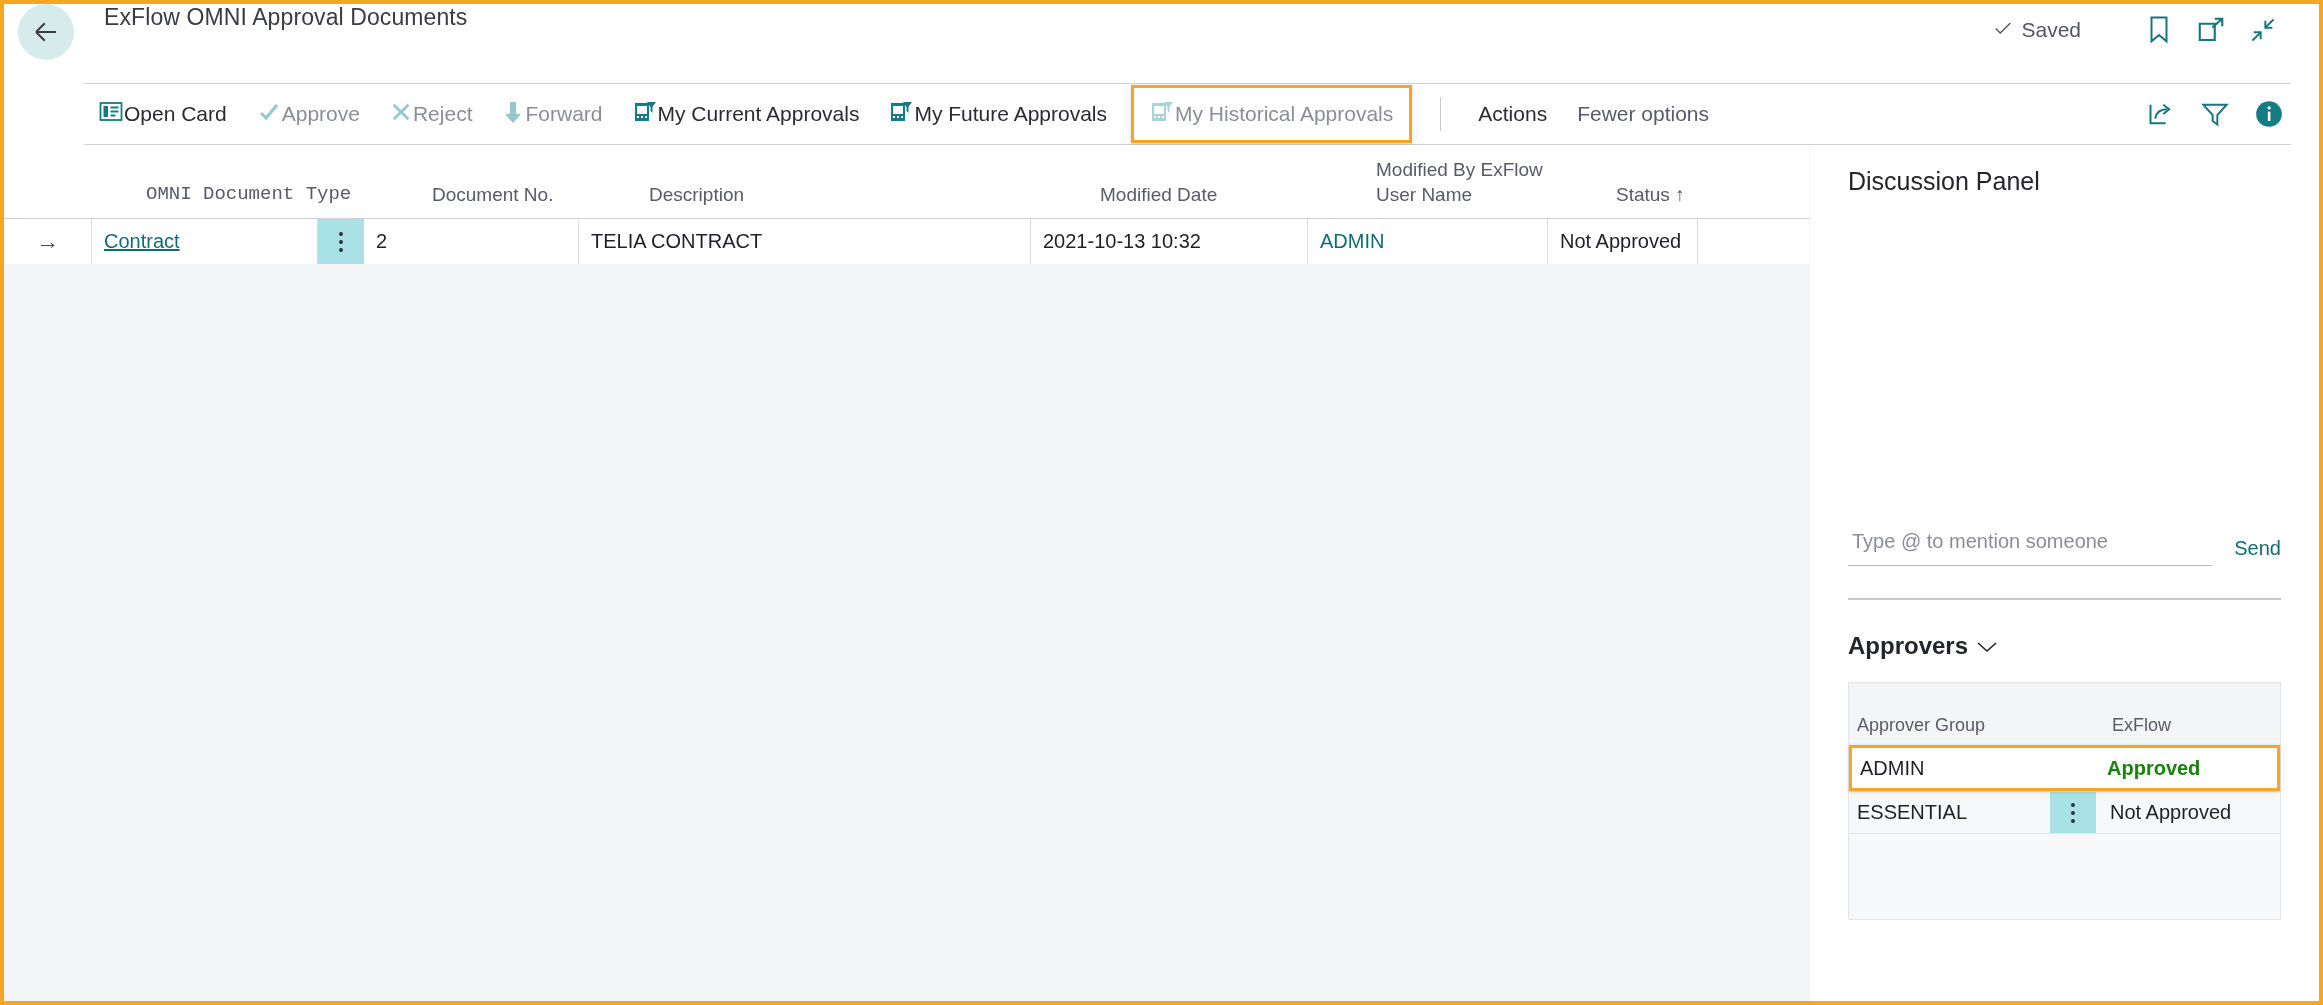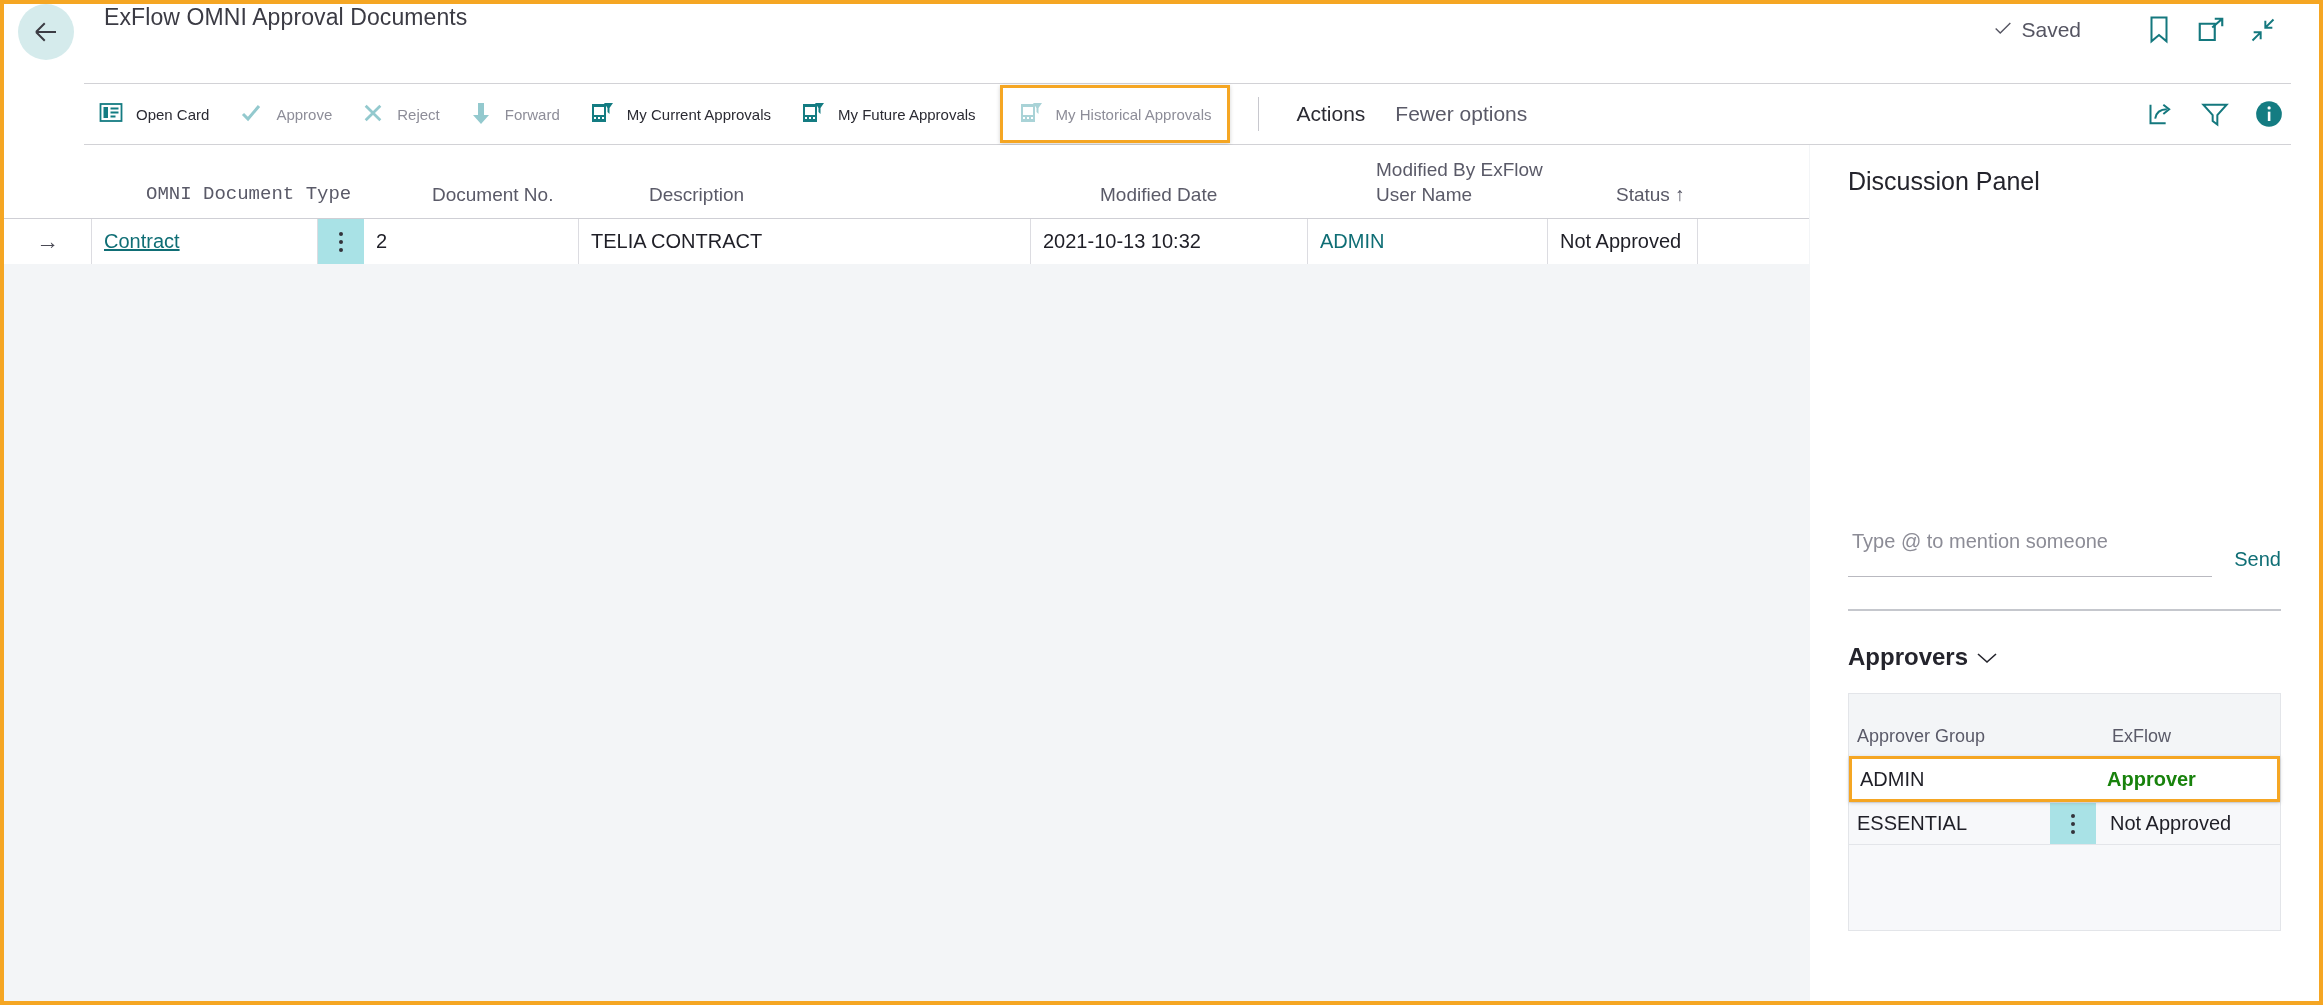--- a/index.html
+++ b/index.html
@@ -50,23 +50,23 @@
   }
 
   
   .toolbar {
     position: absolute; left: 80px; right: 28px; top: 79px; height: 62px;
     border-top: 1px solid #D2D2D6;
     border-bottom: 1px solid #D2D2D6;
     display: flex; align-items: center;
   }
   .tb-item {
-    display: flex; align-items: center; gap: 13px;
+    display: flex; align-items: center; gap: 1px;
     height: 54px; padding: 0 15px;
-    font-size: 15px; color: #2B2B33; white-space: nowrap;
+    font-size: 21px; color: #2B2B33; white-space: nowrap;
     cursor: pointer;
   }
   .tb-item.disabled { color: #8D8D98; cursor: default; }
   .tb-item.selected {
     border: 3px solid #F5A623; background: #fff;
     box-shadow: 0 1px 4px rgba(0,0,0,.18);
     padding: 16px 16px; height: 58px;
     margin-left: 9px;
   }
   .tb-sep {
@@ -120,21 +120,21 @@
     position: absolute; left: 1806px; top: 0; right: 0; bottom: 0;
     background: #ffffff; padding: 0 38px;
   }
   .disc-title {
     font-size: 25px; color: #24242C; padding-top: 22px; font-weight: 400;
   }
   .disc-body { height: 330px; }
   .mention-row { display: flex; align-items: flex-end; gap: 22px; }
   .mention-input {
     flex: 1; border: none; border-bottom: 1px solid #B9B9C0;
-    background: transparent; padding: 4px 4px 23px 4px;
+    background: transparent; padding: 4px 4px 12px 4px;
     font-family: "Liberation Sans", sans-serif;
     font-size: 20px; color: #2B2B33; outline: none;
   }
   .mention-input::placeholder { color: #8C8C96; }
   .send-link {
     font-size: 20px; color: #0F6E75; cursor: pointer; padding-bottom: 6px; white-space: nowrap;
   }
   .disc-divider { height: 2px; background: #C5C7CD; margin: 32px 0 0 0; }
   .approvers-title {
     display: flex; align-items: flex-end; gap: 8px;
@@ -376,21 +376,21 @@
       </div>
 
       <div class="appr-table">
         <div class="appr-head">
           <span style="left:8px;">Approver Group</span>
           <span style="left:263px;">ExFlow</span>
         </div>
 
         <div class="appr-row highlight">
           <div class="ar-group" style="width:255px;">ADMIN</div>
-          <div class="ar-status approved">Approver</div>
+          <div class="ar-status approved">Approved</div>
         </div>
 
         <div class="appr-row">
           <div class="ar-group link">ESSENTIAL</div>
           <div class="ar-dots">
               <i></i>
               <i></i>
               <i></i>
             </div>
           <div class="ar-status">Not Approved</div>

